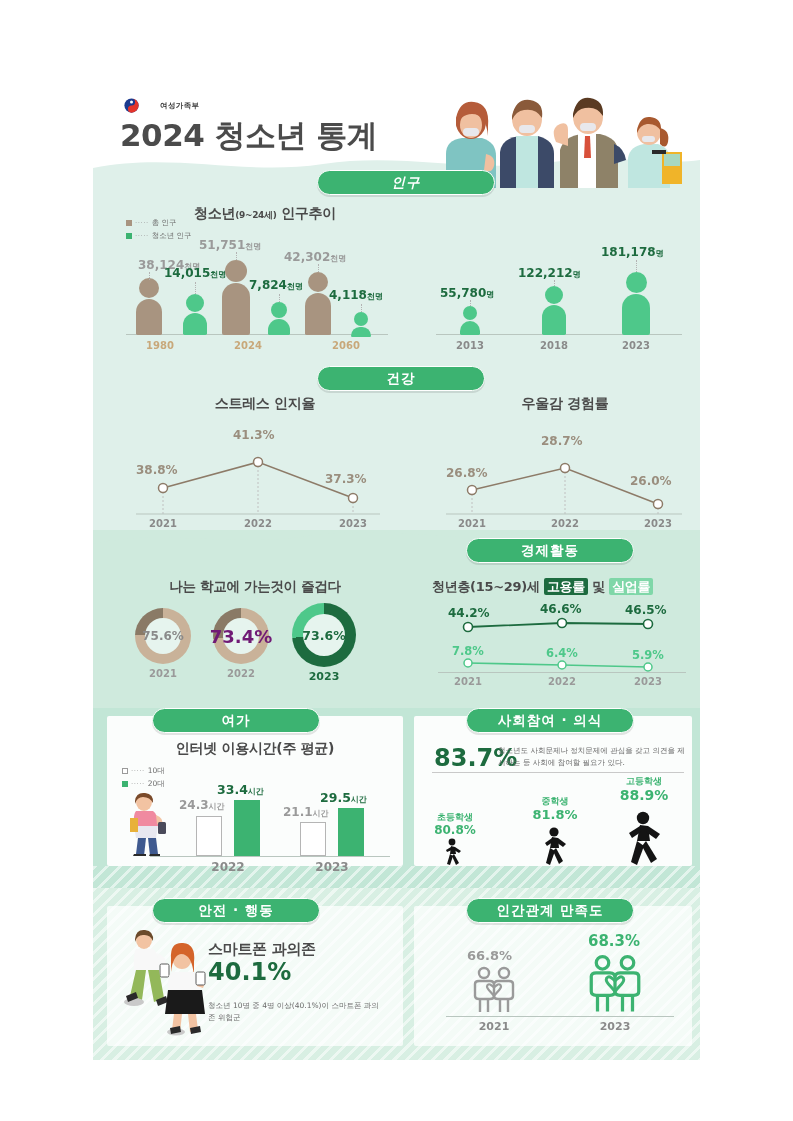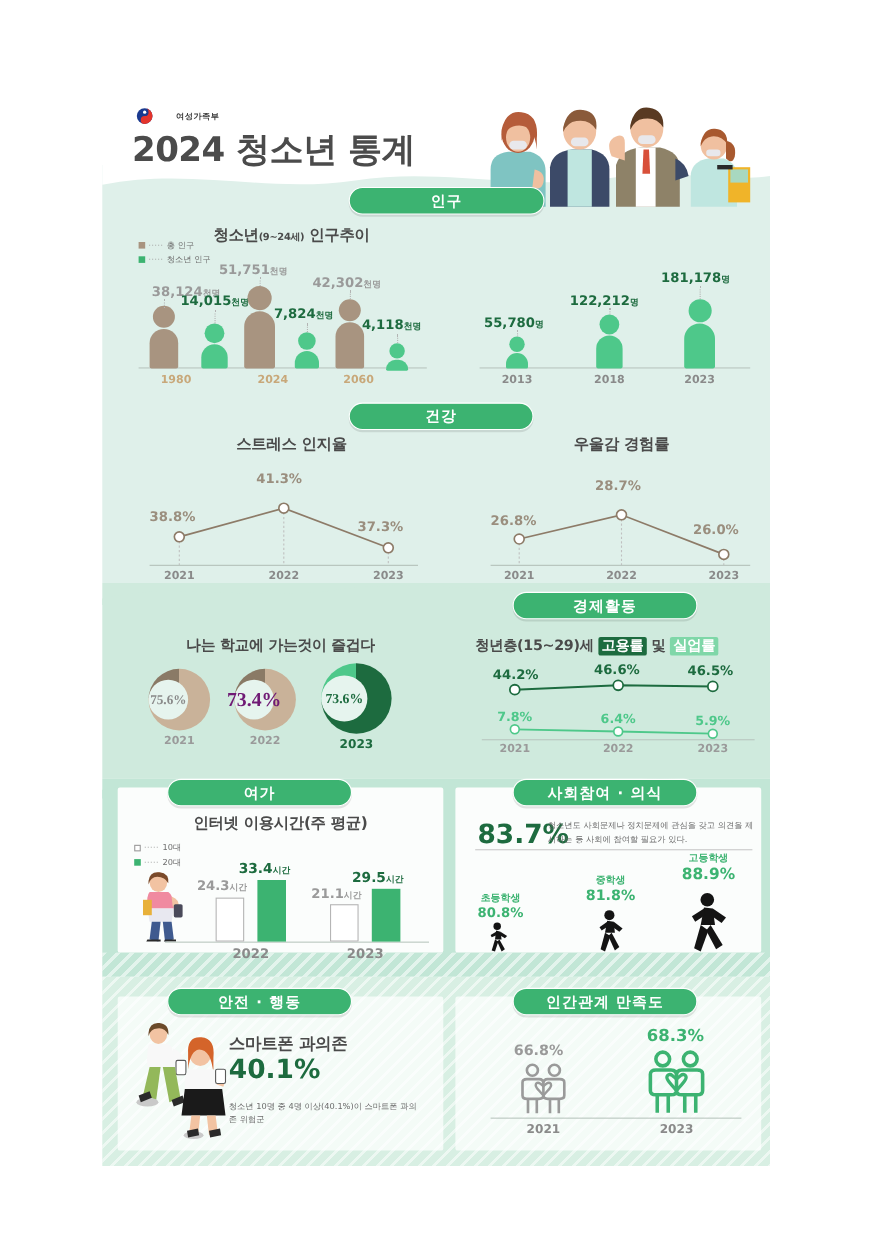--- a/index.html
+++ b/index.html
@@ -75,21 +75,21 @@
   .pbar .head { border-radius:50%; margin:0 auto; }
   .pbar .body { border-radius:14px 14px 2px 2px; margin:1px auto 0; }
 
   .vlabel { position:absolute; font-weight:bold; white-space:nowrap; }
   .vlabel .unit { font-size:8px; }
   .dotline { position:absolute; border-left:1px dotted #b3b3b3; }
   .axis { position:absolute; height:1px; background:#b9c6bf; }
   .xtick { position:absolute; font-size:10px; font-weight:bold; color:#8a8a8a; text-align:center; }
 
   
-  .donut { position:absolute; border-radius:50%; display:flex; align-items:center; justify-content:flex-start;font-family:Liberation Serif, serif; }
+  .donut { position:absolute; border-radius:50%; display:flex; align-items:center; justify-content:center; }
   .donut-hole {
     border-radius:50%; background:#e6f4ee; display:flex; align-items:center; justify-content:center;
     font-size:14px; font-weight:bold;
   }
 
   
   .big-pct { position:absolute; font-weight:bold; }
   .note { position:absolute; font-size:7.5px; color:#6b6b6b; line-height:1.55; }
   .smalllabel { position:absolute; font-size:9px; font-weight:bold; text-align:center; line-height:1.25; }
 
@@ -165,21 +165,21 @@
     <ellipse cx="211" cy="40" rx="12" ry="13" fill="#f0c0a0"></ellipse>
     <path d="M199,38 Q202,24 212,25 Q224,26 223,39 Q218,31 209,32 Q202,33 199,41 Z" fill="#a8592f"></path>
     <path d="M222,36 q10,2 8,14 q-2,8 -8,2 Z" fill="#a8592f"></path>
     <rect x="204" y="44" width="13" height="6" rx="3" fill="#e8e8ec"></rect>
     <path d="M224,60 L244,60 L244,92 L224,92 Z" fill="#f0b429"></path>
     <path d="M226,62 L242,62 L242,74 L226,74 Z" fill="#a8d8c0"></path>
     <path d="M214,58 L228,58 L228,62 L214,62 Z" fill="#2a2a2a"></path>
     <path d="M200,54 L214,54 L214,86 L200,86 Z" fill="#e8572f" opacity="0.0"></path>
   </svg>
 
-  <div class="badge" style="left:317px;top:170px;width:178px;">인구</div>
+  <div class="badge" style="left:317px;top:170px;width:178px;font-style:italic;">인구</div>
 
   <div class="chart-title" style="left:120px;top:205px;width:290px;">
     <span>청소년</span><span class="sm">(9~24세)</span><span> 인구추이</span>
   </div>
 
   <div class="legend" style="left:126px;top:218px;">
     <div class="legend-row">
       <span class="sw sw-brown"></span>
       <span class="dots">·····</span>
       <span>총 인구</span>
@@ -242,21 +242,21 @@
     <div class="head" style="width:14px;height:14px;background:#4ec88a;"></div>
     <div class="body" style="width:20px;height:10px;background:#4ec88a;"></div>
   </div>
   <div class="vlabel" style="left:329px;top:288px;font-size:12px;color:#1d6b3f;">
     <span>4,118</span><span class="unit">천명</span>
   </div>
   <div class="dotline" style="left:361px;top:304px;height:8px;"></div>
 
   <div class="xtick" style="left:130px;top:340px;width:60px;color:#c8a87a;">1980</div>
   <div class="xtick" style="left:218px;top:340px;width:60px;color:#c8a87a;">2024</div>
-  <div class="xtick" style="left:296px;top:340px;width:60px;color:#c8a87a;">2060</div>
+  <div class="xtick" style="left:316px;top:340px;width:60px;color:#c8a87a;">2060</div>
 
   <div class="axis" style="left:436px;top:334px;width:246px;"></div>
 
   <div class="pbar" style="left:460px;top:306px;">
     <div class="head" style="width:14px;height:14px;background:#4ec88a;"></div>
     <div class="body" style="width:20px;height:14px;background:#4ec88a;"></div>
   </div>
   <div class="vlabel" style="left:440px;top:286px;font-size:12px;color:#1d6b3f;">
     <span>55,780</span><span class="unit">명</span>
   </div>

